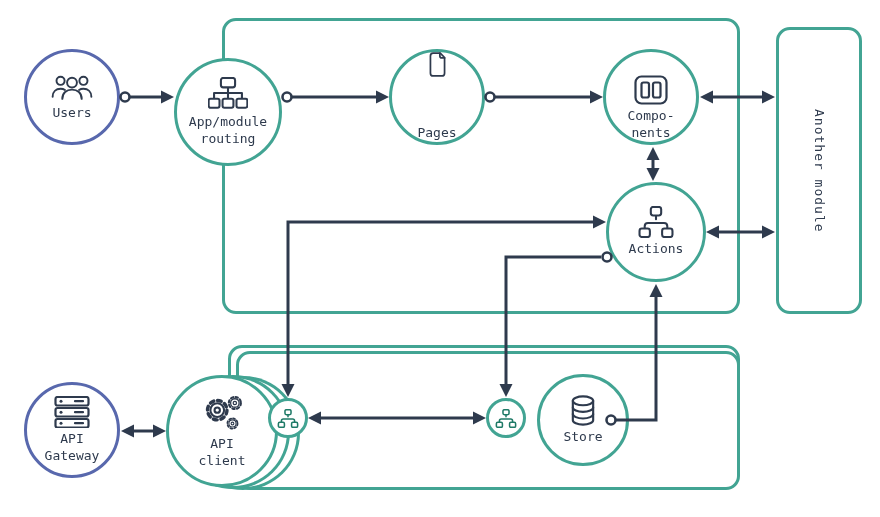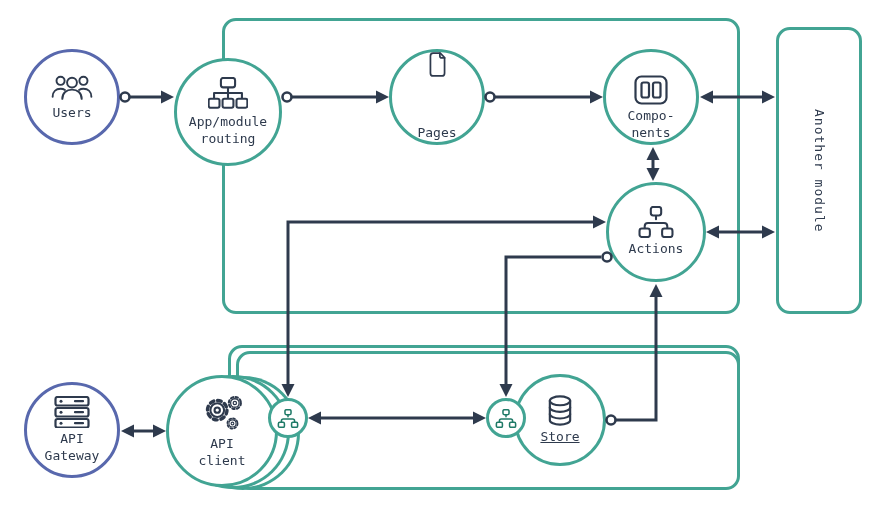--- a/index.html
+++ b/index.html
@@ -138,21 +138,21 @@
       <g transform="translate(34,32) scale(0.52)">
         <circle r="10.2" stroke-width="3.6" stroke-dasharray="4 4.01"></circle>
         <circle r="7.2" fill="#fff"></circle>
         <circle r="2.8"></circle>
       </g>
     </svg>
     <span class="label">API
 client</span>
   </div>
 
-  <div class="node" style="left:514px;top:374px;width:92px;height:92px;text-decoration:underline;">
+  <div class="node" style="left:537px;top:374px;width:92px;height:92px;">
     <svg class="nicon" width="26" height="31" viewBox="0 0 26 32">
       <path d="M2.5 6 V26 c0 2.5 4.7 4.6 10.5 4.6 s10.5-2.1 10.5-4.6 V6" fill="#fff"></path>
       <ellipse cx="13" cy="6" rx="10.5" ry="4.6" fill="#fff"></ellipse>
       <path d="M2.5 12.8 c0 2.5 4.7 4.6 10.5 4.6 s10.5-2.1 10.5-4.6"></path>
       <path d="M2.5 19.6 c0 2.5 4.7 4.6 10.5 4.6 s10.5-2.1 10.5-4.6"></path>
     </svg>
     <span class="label">Store</span>
   </div>
 
   <div class="mini" style="left:268px;top:398px;width:40px;height:40px;">

